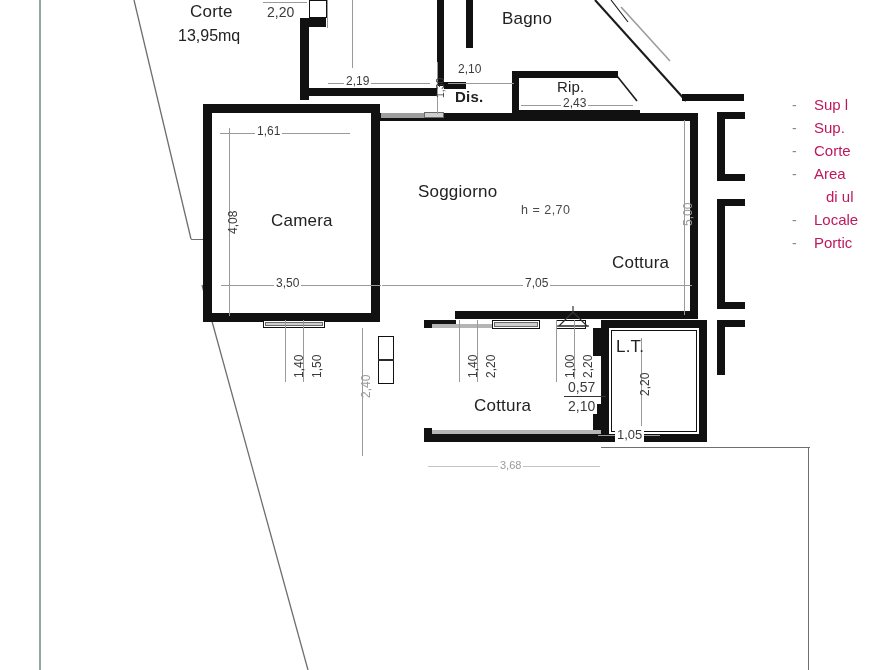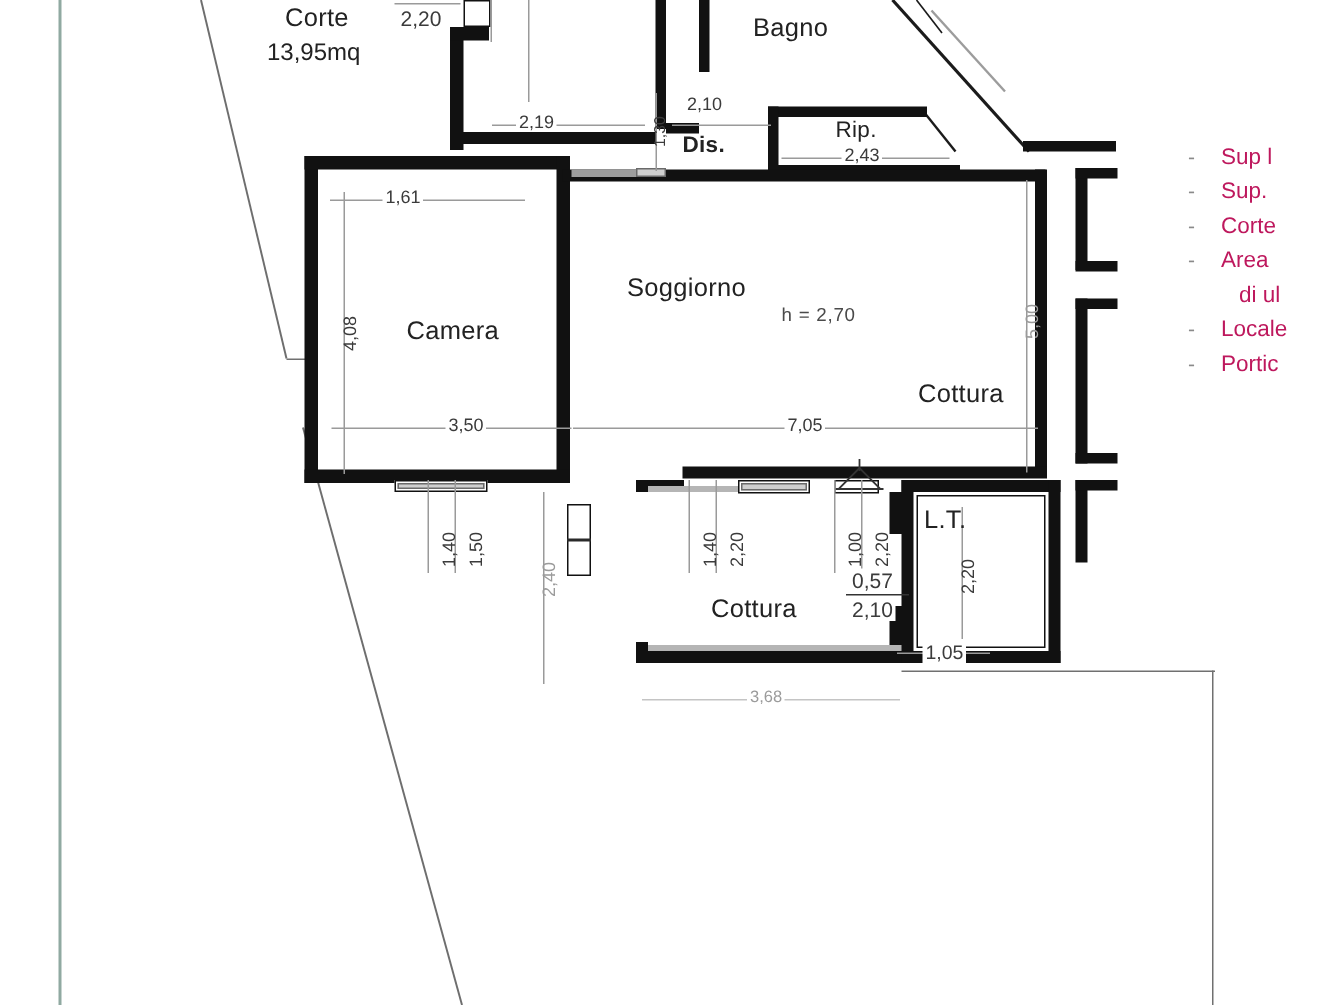--- a/index.html
+++ b/index.html
@@ -245,21 +245,21 @@
 
   <div class="opening" style="left:309px; top:0; width:18px; height:18px;"></div>
 
   <div class="dimline" style="left:220px; top:133px; width:130px;"></div>
   <div class="dim-text" style="left:255px; top:124px;">1,61</div>
 
   <div class="dimline-v" style="left:229px; top:128px; height:188px;"></div>
   <div class="dim-vert" style="left:226px; top:234px;">4,08</div>
 
   <div class="dimline" style="left:221px; top:285px; width:160px;"></div>
-  <div class="dim-text" style="left:297px; top:276px;">3,50</div>
+  <div class="dim-text" style="left:274px; top:276px;">3,50</div>
 
   <div class="dimline" style="left:382px; top:285px; width:310px;"></div>
   <div class="dim-text" style="left:523px; top:276px;">7,05</div>
 
   <div class="dimline-v" style="left:684px; top:120px; height:195px;"></div>
   <div class="dim-vert faint" style="left:681px; top:226px;">5,00</div>
 
   <div class="dimline" style="left:328px; top:83px; width:102px;"></div>
   <div class="dim-text" style="left:344px; top:74px;">2,19</div>
 

